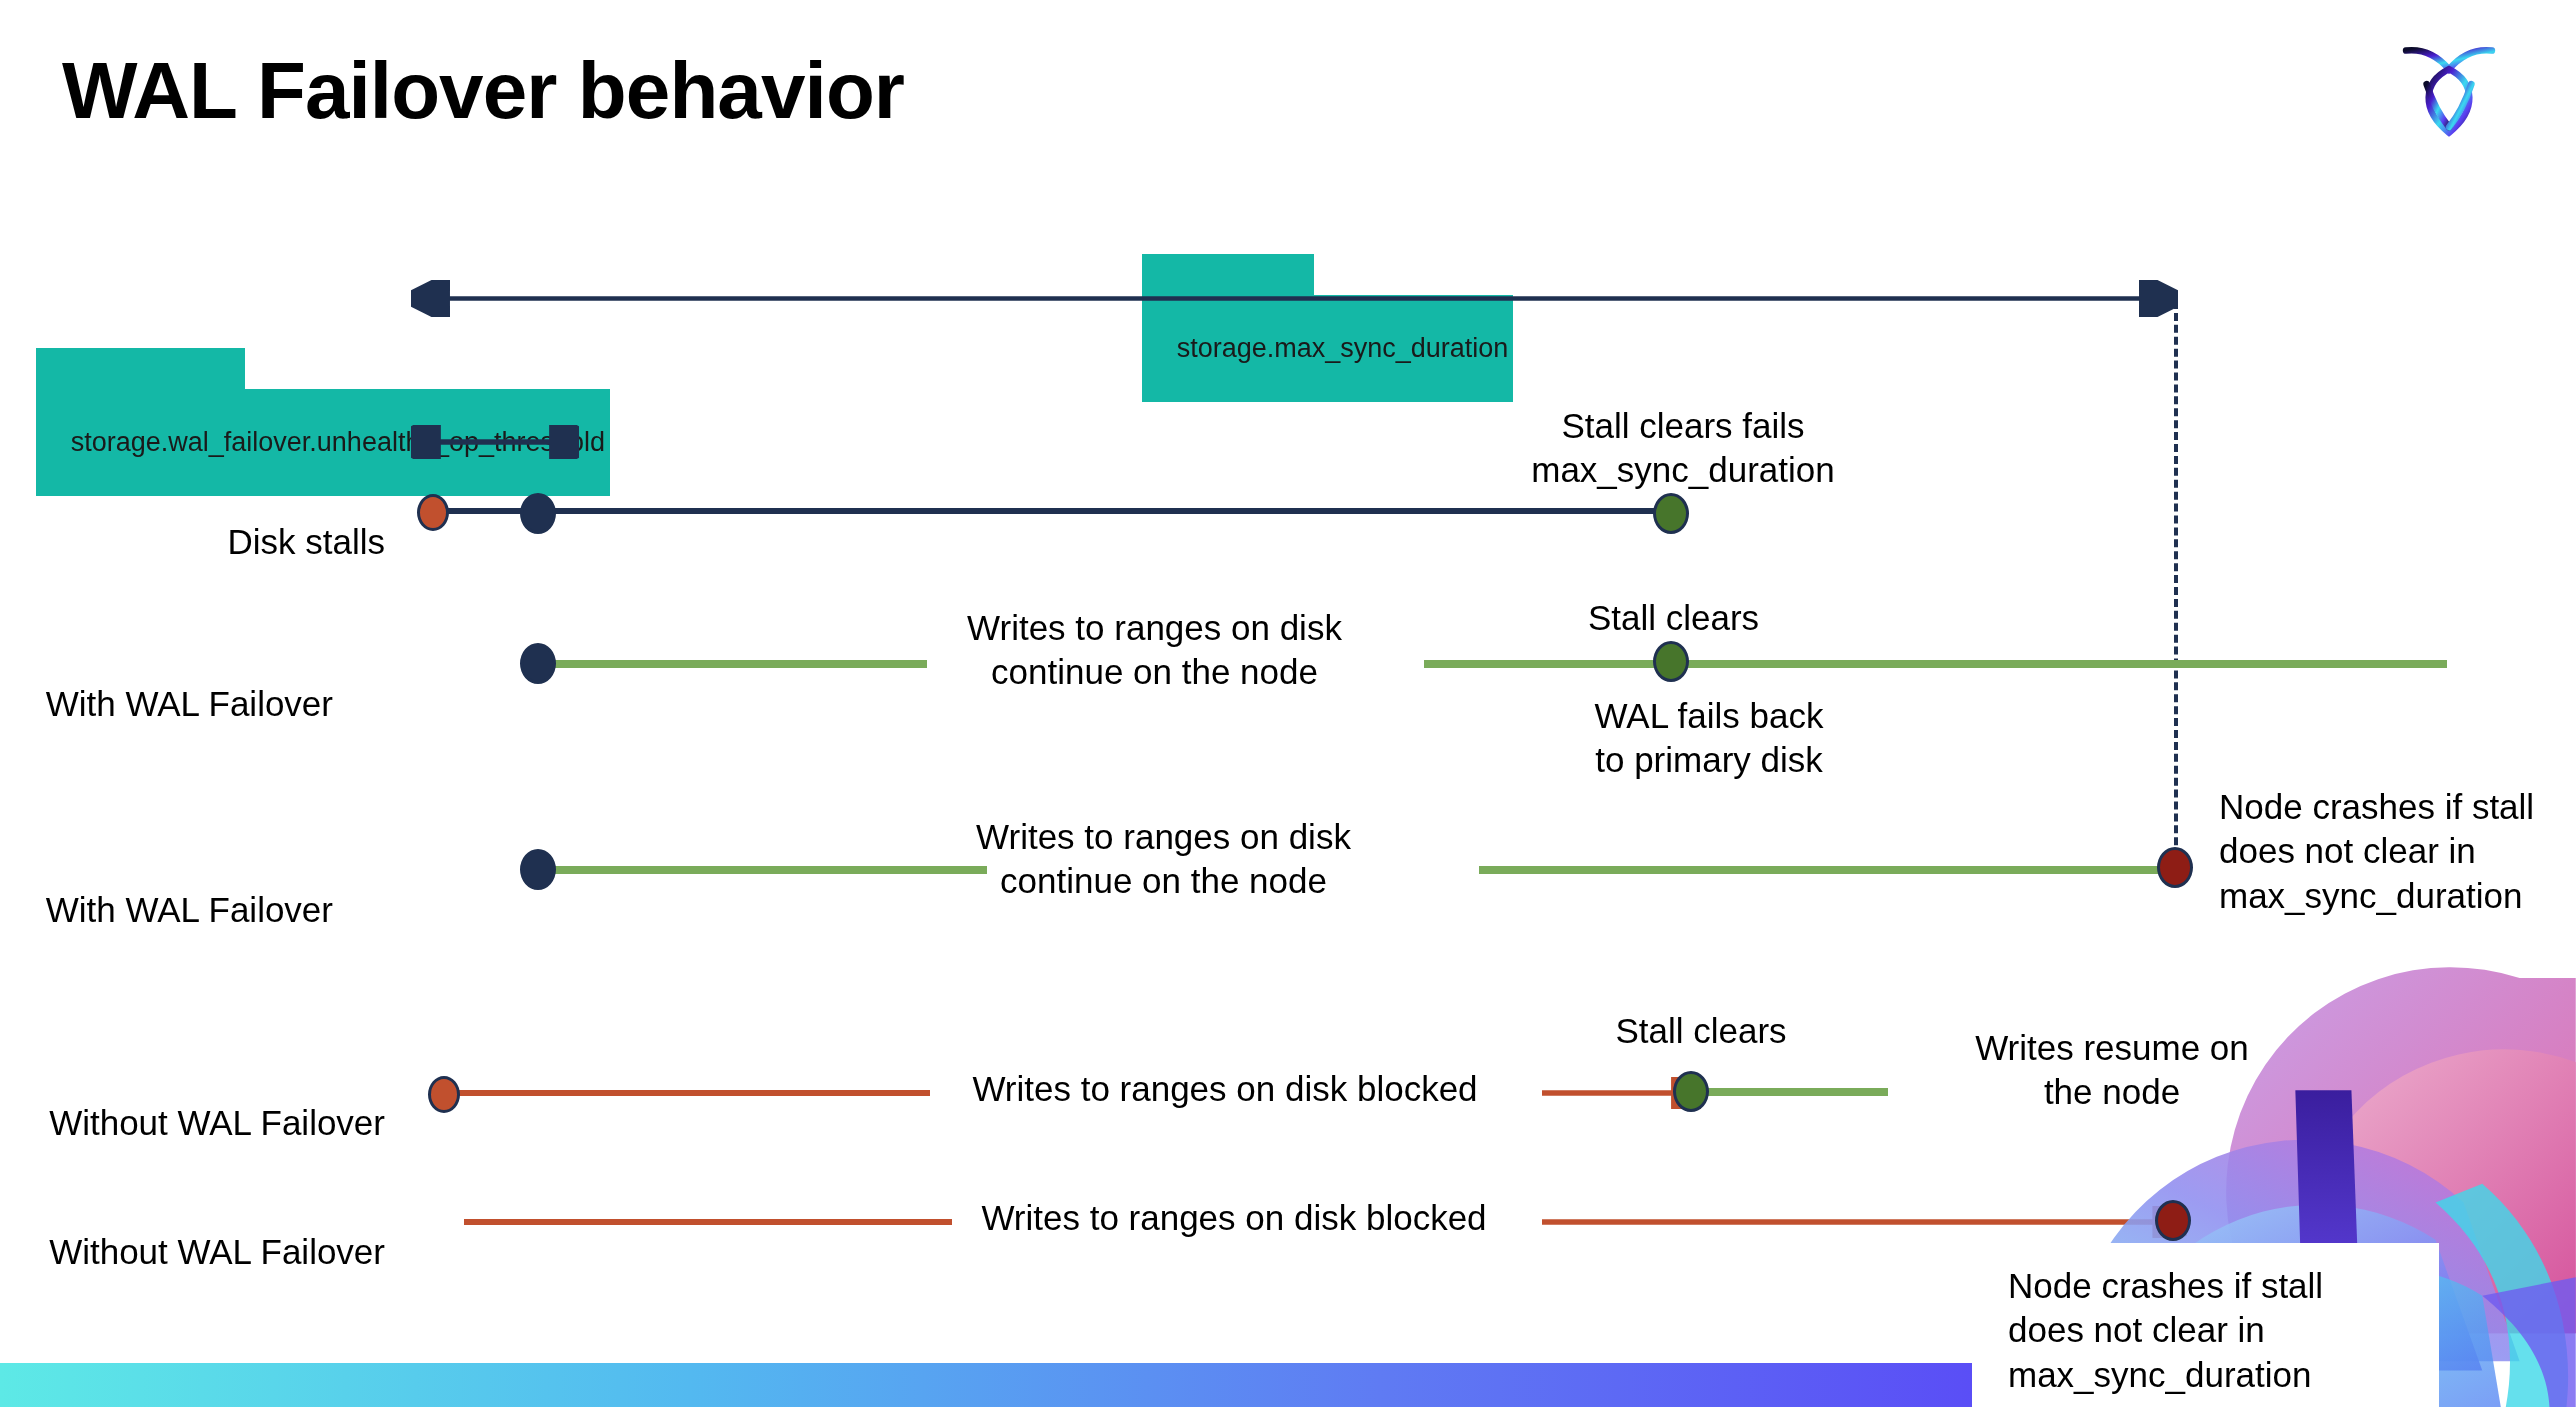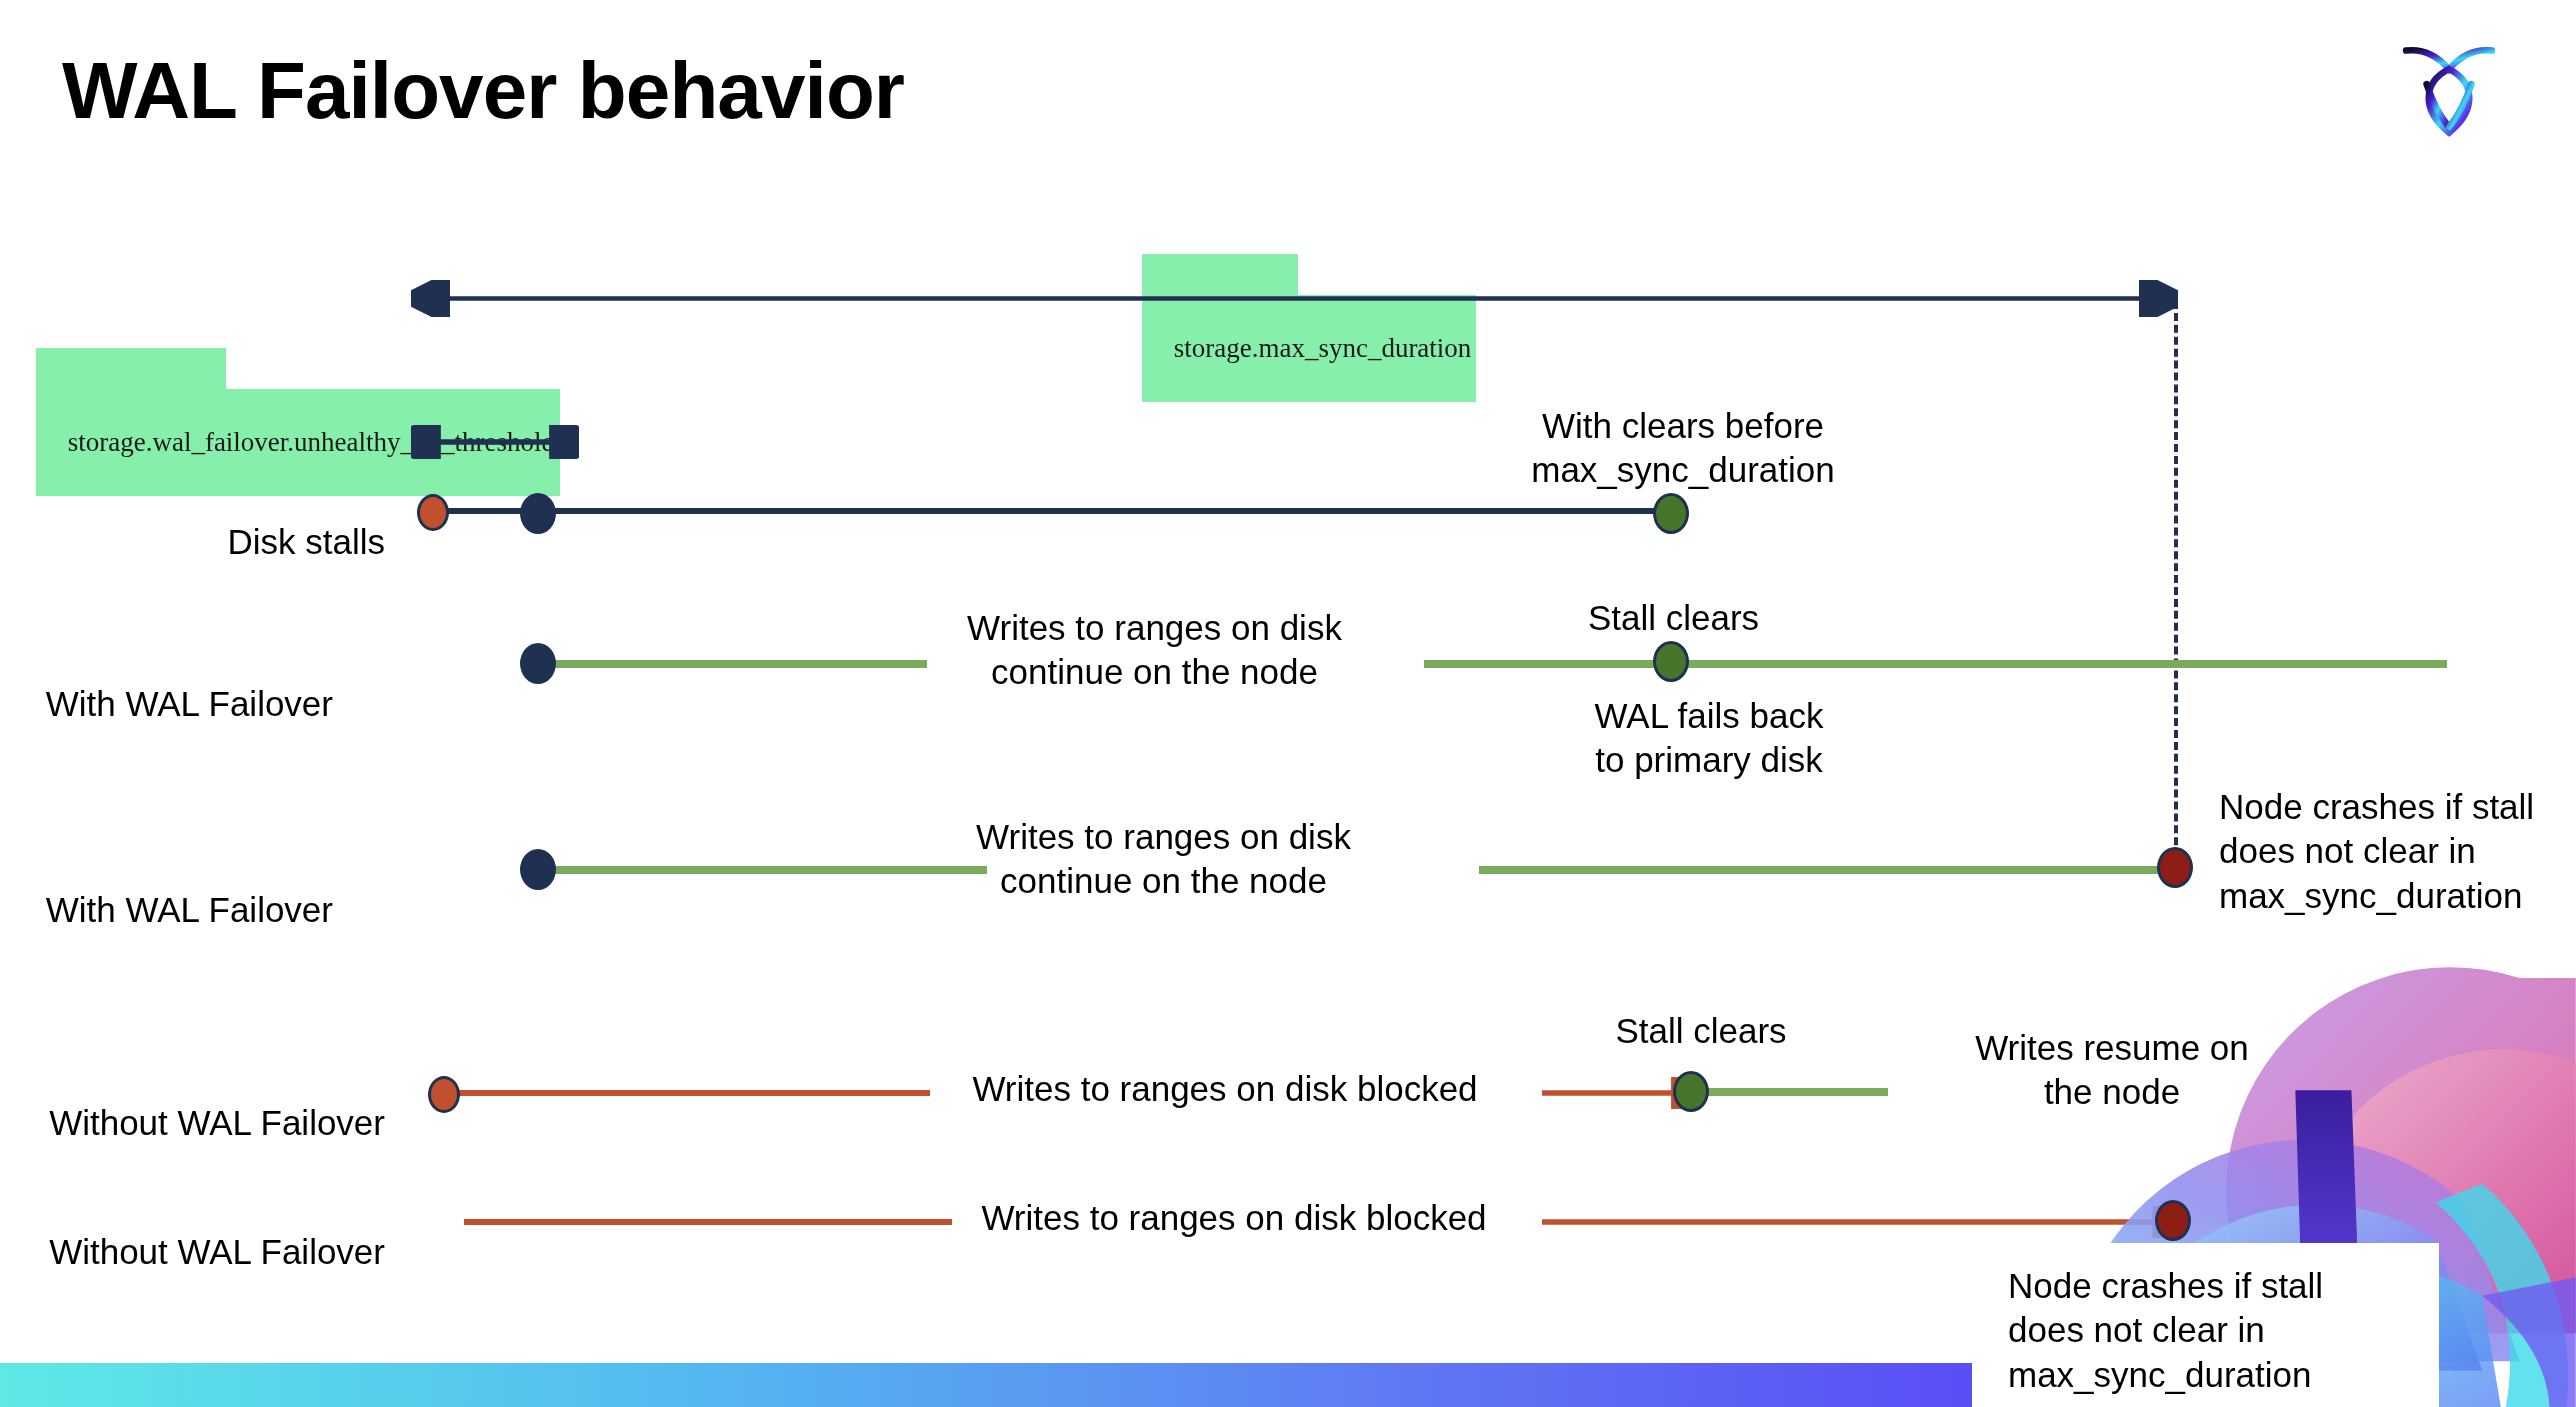--- a/index.html
+++ b/index.html
@@ -26,24 +26,24 @@
     color: #000000;
     white-space: nowrap;
   }
 
   
   #logo { position: absolute; left: 2389px; top: 30px; width: 120px; height: 112px; }
 
   
   .code-chip {
     position: absolute;
-    font-family: Liberation Serif, serif;
+    font-family: Liberation Sans, sans-serif;
     font-size: 27px;
     color: #1a1a1a;
-    background: #86efac;
+    background: #14b8a6;
     padding: 1.9px 4.7px;
     white-space: pre;
     line-height: 1.28;
   }
 
   
   .row-label {
     position: absolute;
     font-size: 35px;
     color: #000000;
@@ -175,21 +175,21 @@
   </svg>
 
   <div class="row-label" style="left:0px; top:494px; width:385px;">Disk stalls</div>
 
   <div class="tl-line navy-line" style="left:437px; top:508px; width:1241px;"></div>
 
   <div class="dot dot-orange" style="left:417px; top:494px; width:32px; height:37px;"></div>
   <div class="dot dot-navy" style="left:520px; top:493px; width:36px; height:41px;"></div>
   <div class="dot dot-green" style="left:1653px; top:493px; width:36px; height:41px;"></div>
 
-  <div class="anno" style="left:1496px; top:404px; width:374px;">With clears before
+  <div class="anno" style="left:1496px; top:404px; width:374px;">Stall clears fails
 max_sync_duration</div>
 
   <div class="row-label" style="left:0px; top:656px; width:333px;">With WAL Failover</div>
 
   <div class="tl-line green-line" style="left:544px; top:660px; width:383px;"></div>
   <div class="tl-line green-line" style="left:1424px; top:660px; width:1023px;"></div>
 
   <div class="dot dot-navy" style="left:520px; top:643px; width:36px; height:41px;"></div>
   <div class="dot dot-green" style="left:1653px; top:641px; width:36px; height:41px;"></div>
 

